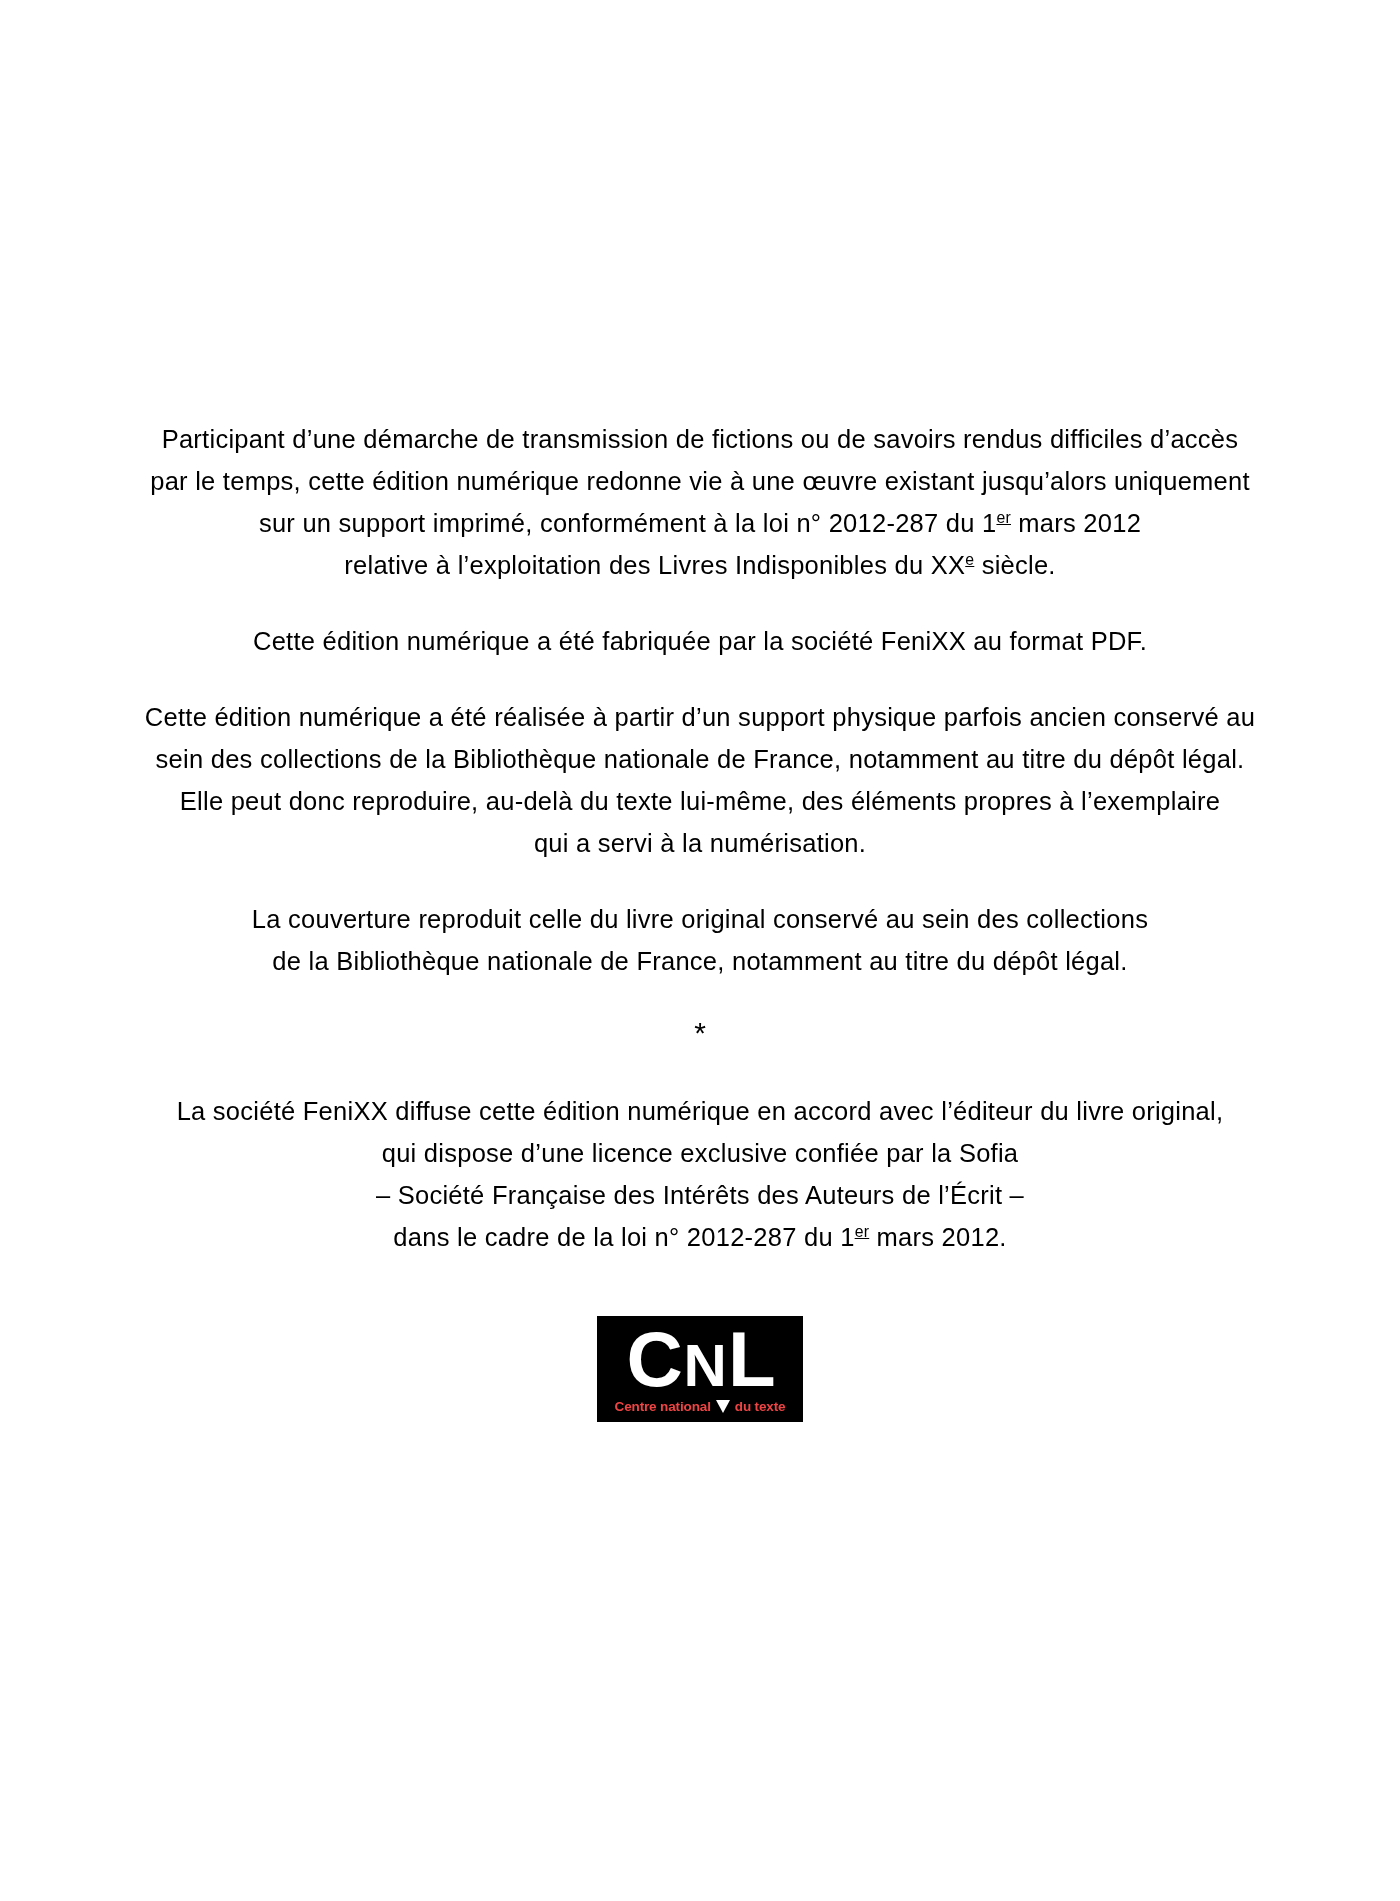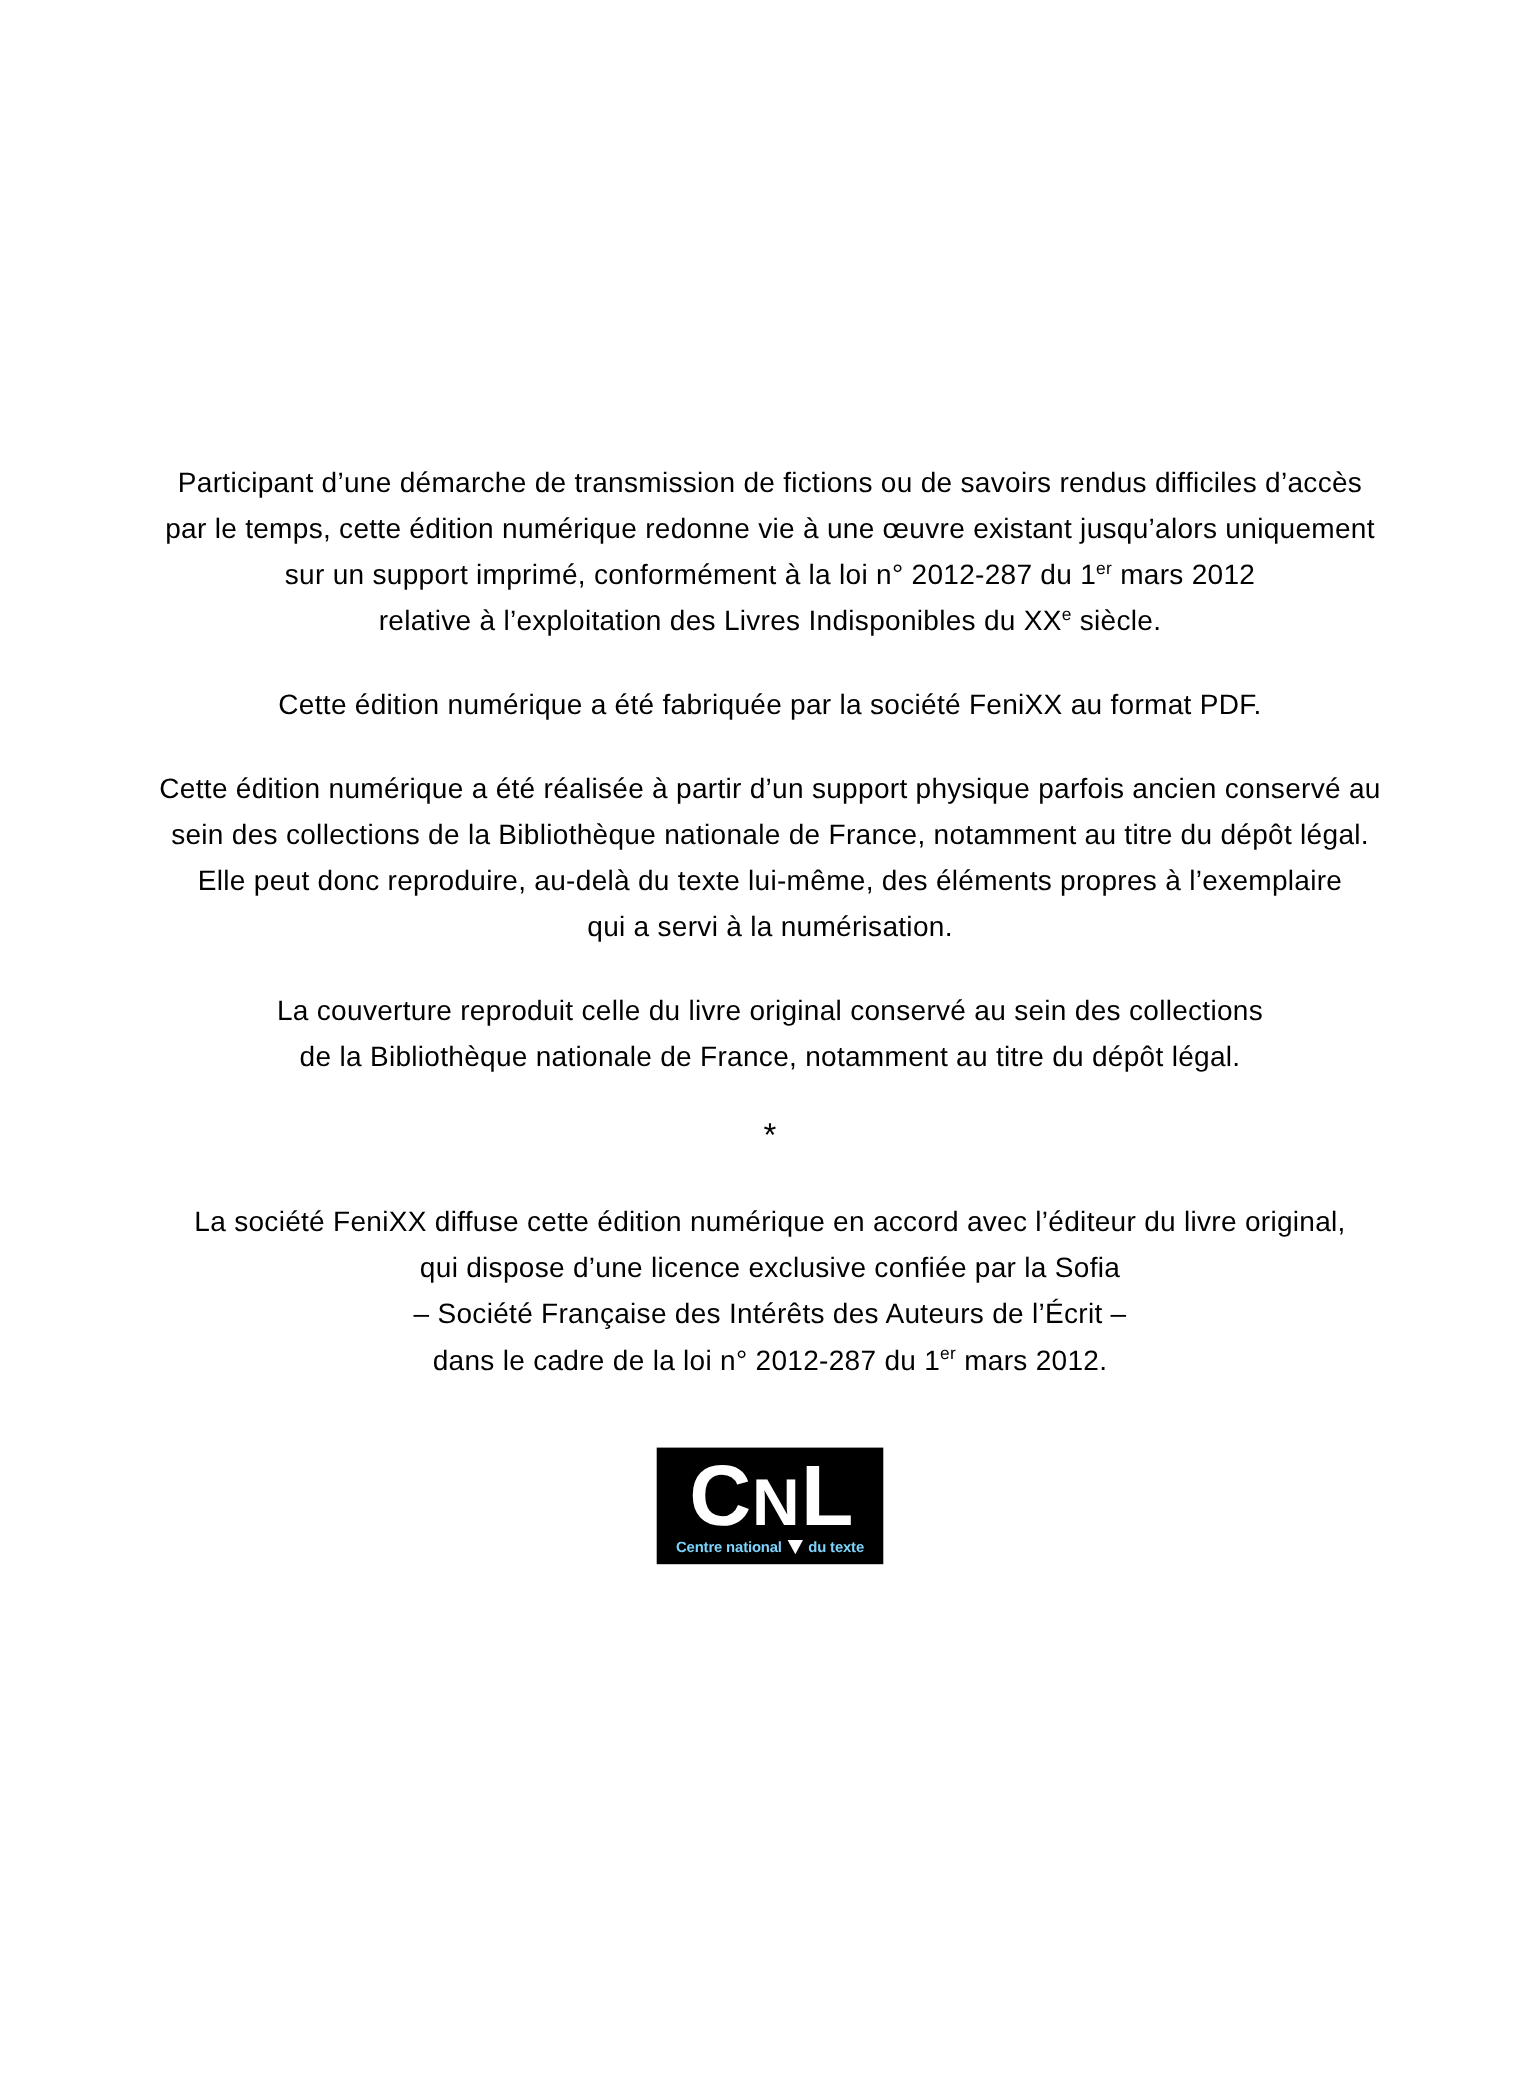--- a/index.html
+++ b/index.html
@@ -34,20 +34,21 @@
     font-size: 25.5px;
     line-height: 42px;
     letter-spacing: 0.01em;
     margin: 0 0 34px 0;
     white-space: pre-line;
   }
   .para sup {
     font-size: 0.62em;
     vertical-align: super;
     line-height: 0;
+    text-decoration: underline;
   }
   .asterisk {
     font-size: 30px;
     line-height: 34px;
     margin: 14px 0 40px 0;
     letter-spacing: 0;
   }
   .support {
     margin-top: 58px;
     text-align: center;
@@ -85,21 +86,21 @@
     line-height: 52px;
   }
   .cnl-sub {
     display: flex;
     align-items: center;
     justify-content: center;
     gap: 5px;
     margin-top: 7px;
   }
   .cnl-sub .sub-text {
-    color: #7dd3fc;
+    color: #ef4444;
     font-size: 13.5px;
     font-weight: bold;
     line-height: 15px;
     letter-spacing: -0.01em;
   }
   .cnl-sub .sub-mark {
     width: 0;
     height: 0;
     border-left: 7px solid transparent;
     border-right: 7px solid transparent;

